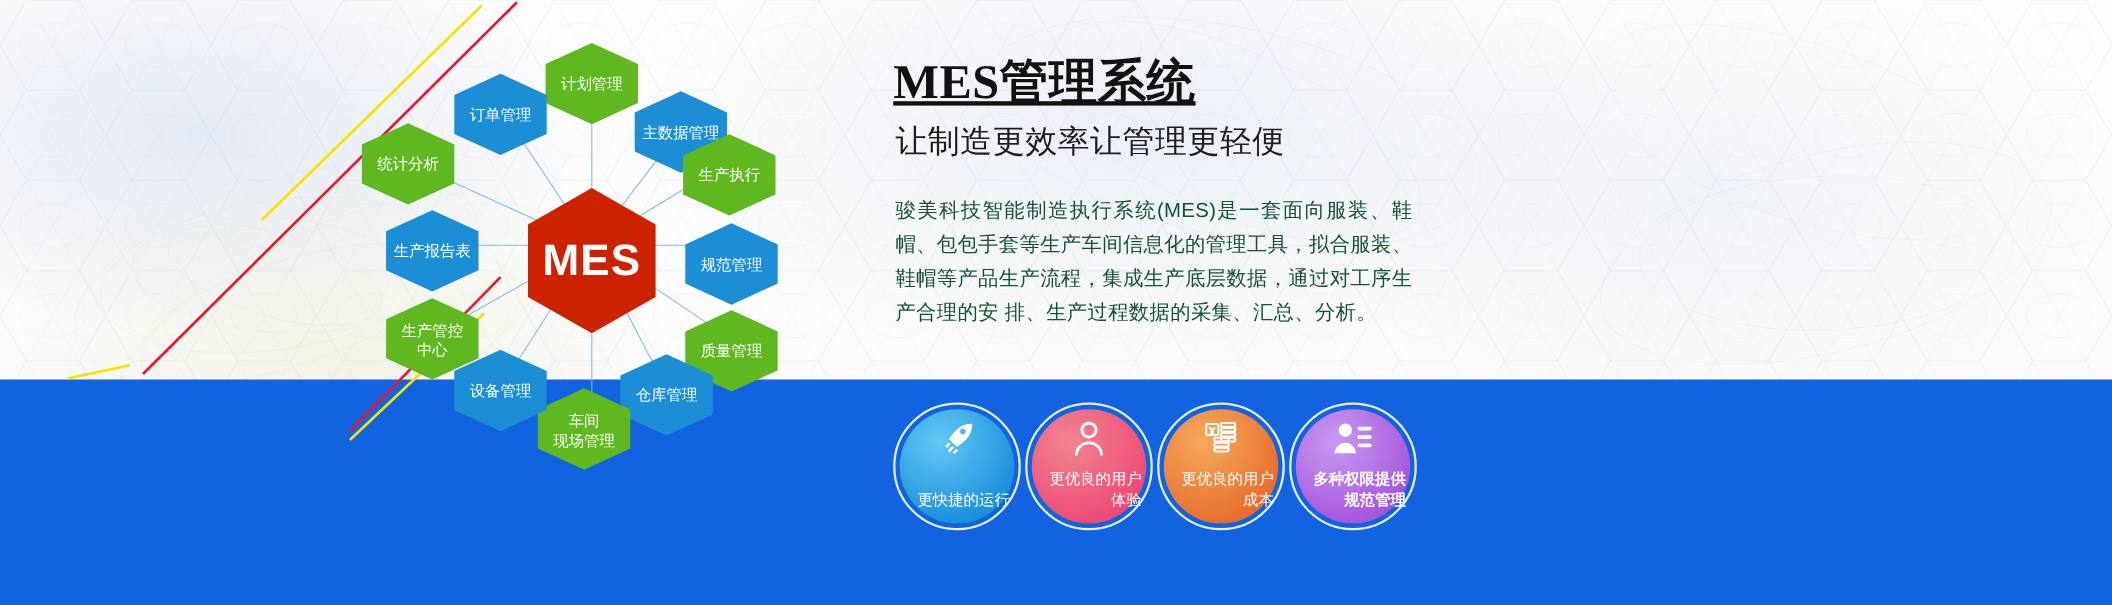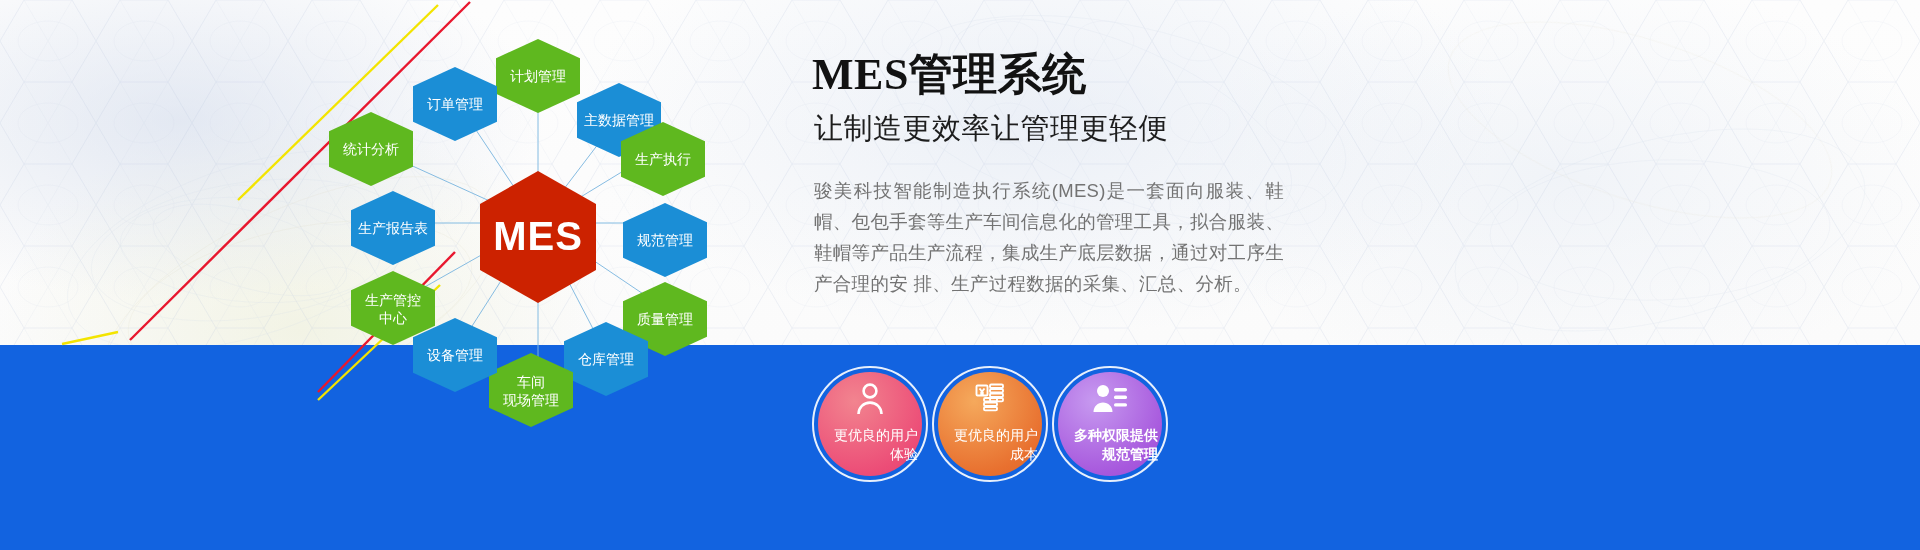--- a/index.html
+++ b/index.html
@@ -41,29 +41,29 @@
     font-family:"Liberation Sans","DejaVu Sans",sans-serif;
     fill:#ffffff;font-size:14px;text-anchor:middle;
   }
   .hexlabel.center{font-size:40px;font-weight:bold;letter-spacing:1px;}
 
   
   .right{position:absolute;left:812px;top:52px;width:1060px;}
   .title{
     font-family:"Liberation Serif","DejaVu Serif",serif;
     font-weight:bold;font-size:44px;color:#121212;line-height:1.06;
-    letter-spacing:.5px;margin:0;
+    letter-spacing:.5px;margin:0;text-decoration:underline;
   }
   .subtitle{
     font-size:29px;color:#1d1d1d;margin:10px 0 0 2px;letter-spacing:.5px;
     font-family:"Liberation Sans","DejaVu Sans",sans-serif;
   }
   .para{
     margin:26px 0 0 2px;width:470px;
-    font-size:18.5px;line-height:31px;color:#737373;letter-spacing:.3px;
+    font-size:18.5px;line-height:31px;color:#14532d;letter-spacing:.3px;
     text-align:justify;
   }
 
   
   .badges{position:absolute;left:818px;top:372px;display:flex;gap:16px;}
   .badge{
     position:relative;width:104px;height:104px;border-radius:50%;
     display:flex;flex-direction:column;align-items:center;justify-content:flex-end;
     box-sizing:border-box;padding-bottom:12px;
   }
@@ -216,20 +216,34 @@
     </svg>
   </div>
 
   <div class="right">
     <h1 class="title">MES管理系统</h1>
     <div class="subtitle">让制造更效率让管理更轻便</div>
     <p class="para">骏美科技智能制造执行系统(MES)是一套面向服装、鞋帽、包包手套等生产车间信息化的管理工具，拟合服装、鞋帽等产品生产流程，集成生产底层数据，通过对工序生产合理的安 排、生产过程数据的采集、汇总、分析。</p>
   </div>
 
   <div class="badges" id="badges">
+      <div class="badge b1">
+        <div class="ring"></div>
+        <div class="bicon">
+          <svg width="34" height="34" viewBox="0 0 32 32">
+            <g fill="#fff">
+              <path d="M28 3c-6 0-11 3-15 8l-4 5 7 7 5-4c5-4 8-9 8-15 0-.6-.4-1-1-1zm-7 9a2.4 2.4 0 1 1 0-4.8 2.4 2.4 0 0 1 0 4.8z"></path>
+              <path d="M9 19l-3 3 1.6 1.6 3-3zM12 22l-4 4 1.6 1.6 4-4zM15.5 24.5l-3 3L14 29l3-3z"></path>
+            </g>
+          </svg>
+        </div>
+        <div class="btext">
+          <div>更快捷的运行</div>
+        </div>
+      </div>
       <div class="badge b2">
         <div class="ring"></div>
         <div class="bicon">
           <svg width="32" height="34" viewBox="0 0 32 34">
             <g fill="none" stroke="#fff" stroke-width="2.6">
               <circle cx="16" cy="9" r="6.4"></circle>
               <path d="M4.5 32c0-6.6 5.2-11.4 11.5-11.4S27.5 25.4 27.5 32"></path>
             </g>
           </svg>
         </div>

